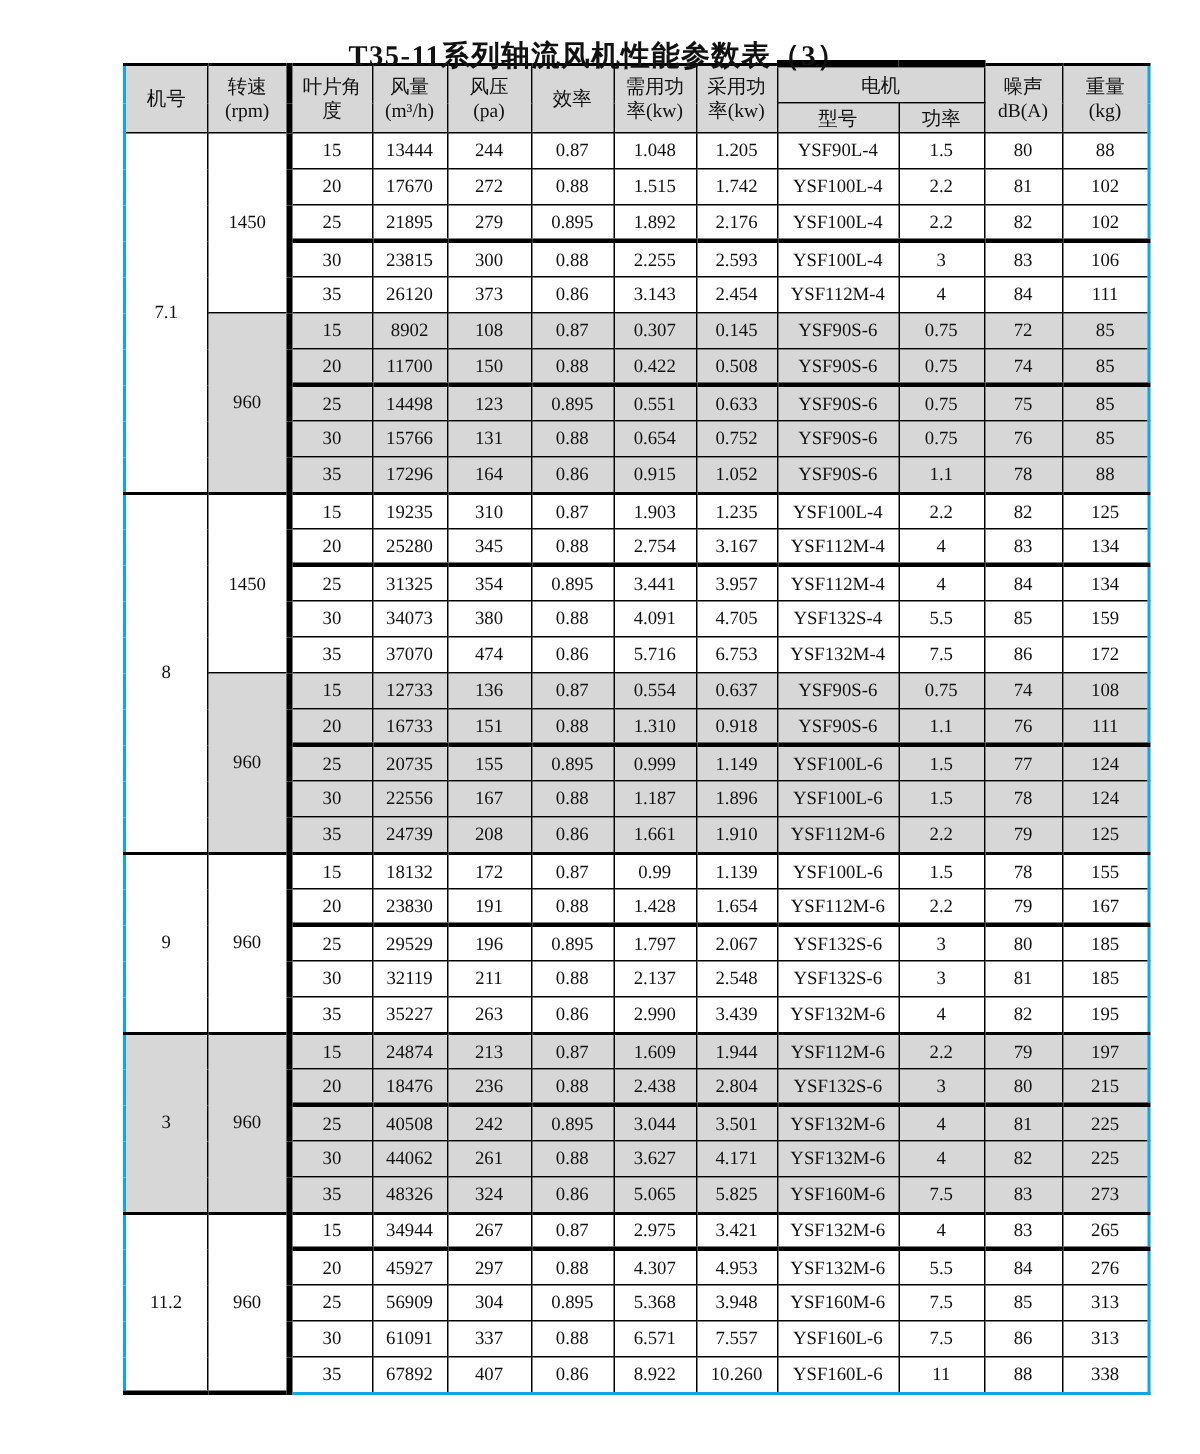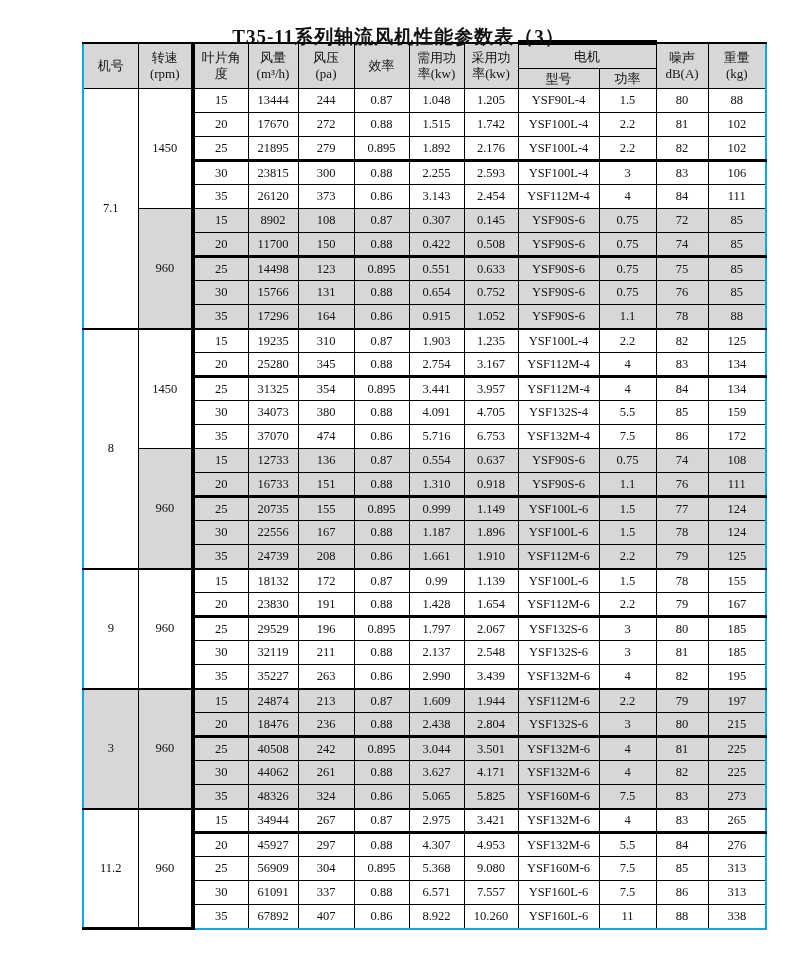--- a/index.html
+++ b/index.html
@@ -494,21 +494,21 @@
         <td>5.5</td>
         <td>84</td>
         <td>276</td>
       </tr>
       <tr>
         <td class="col-angle-b">25</td>
         <td>56909</td>
         <td>304</td>
         <td>0.895</td>
         <td>5.368</td>
-        <td>9.080</td>
+        <td>3.948</td>
         <td>YSF160M-6</td>
         <td>7.5</td>
         <td>85</td>
         <td>313</td>
       </tr>
       <tr>
         <td class="col-angle-b">30</td>
         <td>61091</td>
         <td>337</td>
         <td>0.88</td>

